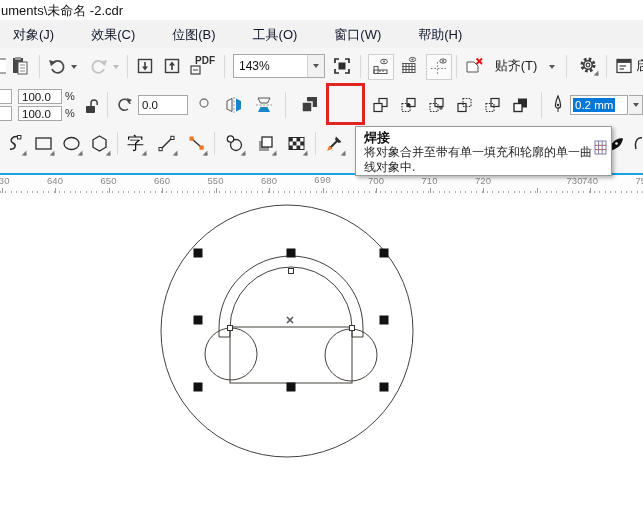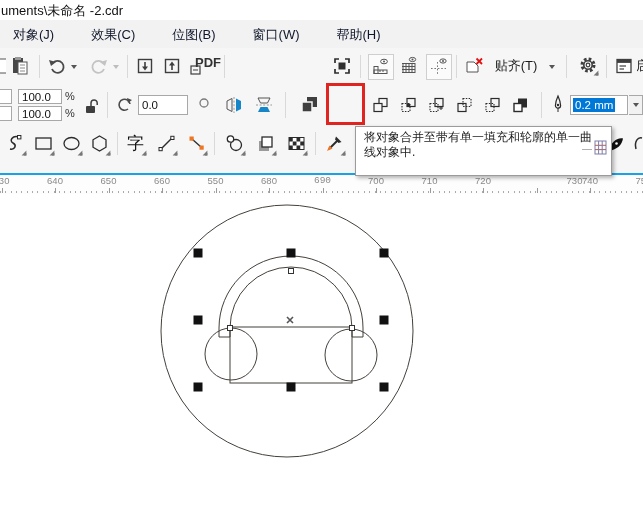--- a/index.html
+++ b/index.html
@@ -56,20 +56,21 @@
 <div id="app">
 
   <div class="row" id="titlebar">
     <span id="title-text">uments\未命名 -2.cdr</span>
   </div>
 
   <div class="row" id="menubar">
       <div class="menu-item">对象(J)</div>
       <div class="menu-item">效果(C)</div>
       <div class="menu-item">位图(B)</div>
+      <div class="menu-item">工具(O)</div>
       <div class="menu-item">窗口(W)</div>
       <div class="menu-item">帮助(H)</div>
     </div>
 
   <div class="row" id="row1">
     <div class="btn" style="left:-8px;top:8px;width:14px;height:20px">
       <svg width="14" height="20">
           <rect x="6" y="3" width="10" height="14" fill="#fff" stroke="#555"></rect>
         </svg>
     </div>
@@ -112,28 +113,34 @@
     </div>
     <div class="btn" style="left:161px;top:7px;width:22px;height:22px">
       <svg width="20" height="20">
         <rect x="3.5" y="3.5" width="13" height="13" fill="none" stroke="#3e3e3e" stroke-width="1.4"></rect>
         <line x1="10" y1="14" x2="10" y2="9" stroke="#3e3e3e" stroke-width="1.6"></line>
         <polygon points="7,9.5 13,9.5 10,5.5" fill="#3e3e3e"></polygon>
       </svg>
     </div>
     <div class="btn" style="left:188px;top:6px;width:28px;height:24px">
       <div style="position:relative;width:26px;height:22px">
-        <span style="position:absolute;left:6px;top:0;font-size:13px;font-weight:bold;color:#333">PDF</span>
+        <span style="position:absolute;left:6px;top:0;font-size:10px;font-weight:bold;color:#333">PDF</span>
         <svg width="12" height="11" style="position:absolute;left:1px;top:10px">
           <rect x="1" y="1" width="9" height="8" fill="none" stroke="#3e3e3e" stroke-width="1.2"></rect>
           <line x1="3" y1="5" x2="8" y2="5" stroke="#3e3e3e"></line>
         </svg>
       </div>
     </div>
     <div class="sep" style="left:224px"></div>
+    <div class="combo" style="left:233px;top:6px;width:92px;height:24px">
+      <span class="val">143%</span>
+      <span class="arrowpart">
+          <span class="dda"></span>
+        </span>
+    </div>
     <div class="btn" style="left:330px;top:7px;width:24px;height:22px">
       <svg width="20" height="20">
         <path d="M3 7 V3 H7 M13 3 H17 V7 M17 13 V17 H13 M7 17 H3 V13" fill="none" stroke="#2e2e2e" stroke-width="1.7"></path>
         <rect x="6.5" y="6.5" width="7" height="7" fill="#2e2e2e"></rect>
       </svg>
     </div>
     <div class="sep" style="left:360px"></div>
     <div class="btn" style="left:368px;top:6px;width:24px;height:24px;border:1px solid #cfcfcf;background:#fbfbfb">
       <svg width="20" height="20">
         <ellipse cx="13" cy="4.5" rx="3.4" ry="2.3" fill="none" stroke="#555"></ellipse>
@@ -457,20 +464,21 @@
         <rect x="286.5" y="188.5" width="9" height="9" fill="#111"></rect>
         <rect x="379.5" y="188.5" width="9" height="9" fill="#111"></rect>
         <path d="M 287 123 L 293 129 M 293 123 L 287 129" stroke="#555" stroke-width="1.6"></path>
         <rect x="227.5" y="131.5" width="5" height="5" fill="#fff" stroke="#333"></rect>
         <rect x="349.5" y="131.5" width="5" height="5" fill="#fff" stroke="#333"></rect>
         <rect x="288.5" y="74.5" width="5" height="5" fill="#fff" stroke="#333"></rect>
       </svg>
   </div>
 
   <div class="abs" id="tooltip">
+    <div class="tt-title">焊接</div>
     <div class="tt-body">将对象合并至带有单一填充和轮廓的单一曲线对象中.</div>
     <div id="tt-extra">
       <span style="margin-right:2px;color:#999">—</span>
       <svg width="14" height="16">
         <rect x="1" y="1" width="11" height="13" fill="#fff" stroke="#7d7da8"></rect>
         <line x1="1" y1="5.3" x2="12" y2="5.3" stroke="#b0605c"></line>
           <line x1="1" y1="9.6" x2="12" y2="9.6" stroke="#b0605c"></line>
         <line x1="4.6" y1="1" x2="4.6" y2="14" stroke="#7d7da8"></line>
           <line x1="8.2" y1="1" x2="8.2" y2="14" stroke="#7d7da8"></line>
       </svg>

